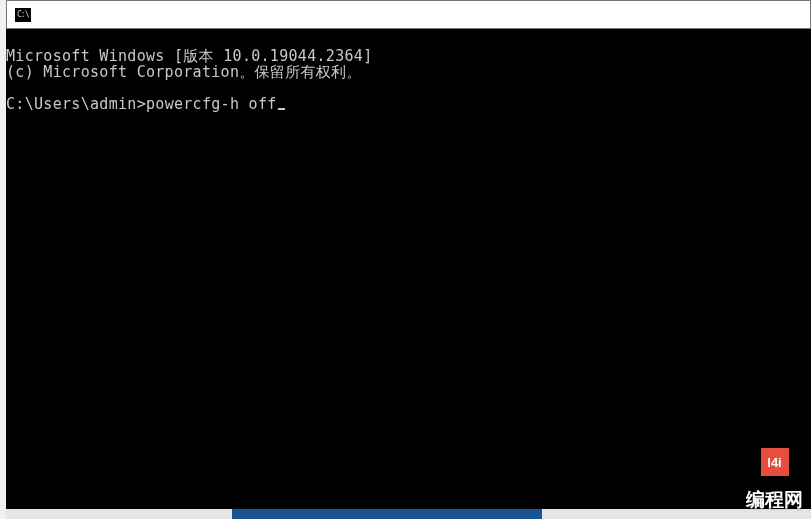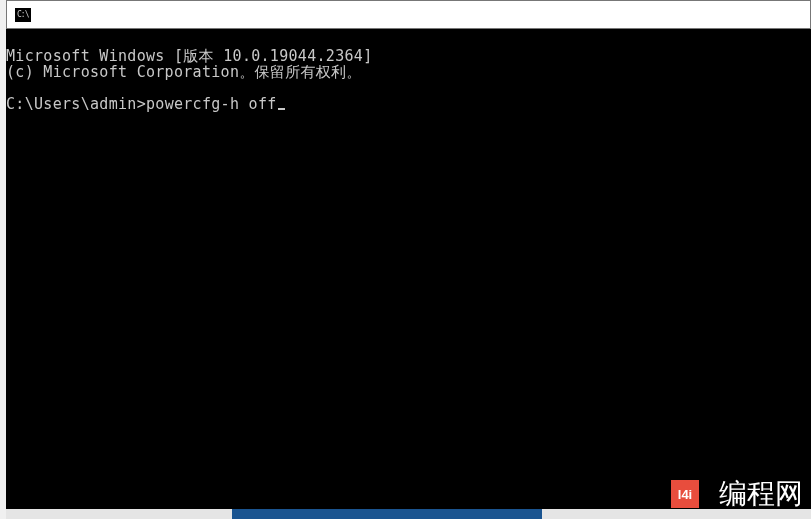--- a/index.html
+++ b/index.html
@@ -109,38 +109,39 @@
       width: 310px;
       height: 10px;
       background: #1a5490;
     }
     .watermark {
       position: absolute;
       right: 8px;
       bottom: 6px;
       display: flex;
       align-items: center;
-      gap: 20px;
+      gap: 11px;
+      flex-direction: column;
     }
     .watermark-logo {
       width: 28px;
       height: 28px;
       background: #e84d3d;
       display: flex;
       align-items: center;
       justify-content: center;
       color: #ffffff;
       font-size: 13px;
       font-weight: bold;
       font-family: Arial, sans-serif;
     }
     .watermark-text {
       color: #ffffff;
-      font-size: 28px;
-      font-weight: normal;
+      font-size: 19px;
+      font-weight: bold;
       font-family: "Microsoft YaHei", Arial, sans-serif;
       text-shadow: 0 0 3px rgba(0,0,0,0.6);
     }
   </style>
 </head>
 <body>
 
 <div class="left-edge"></div>
 
 <div class="titlebar">

